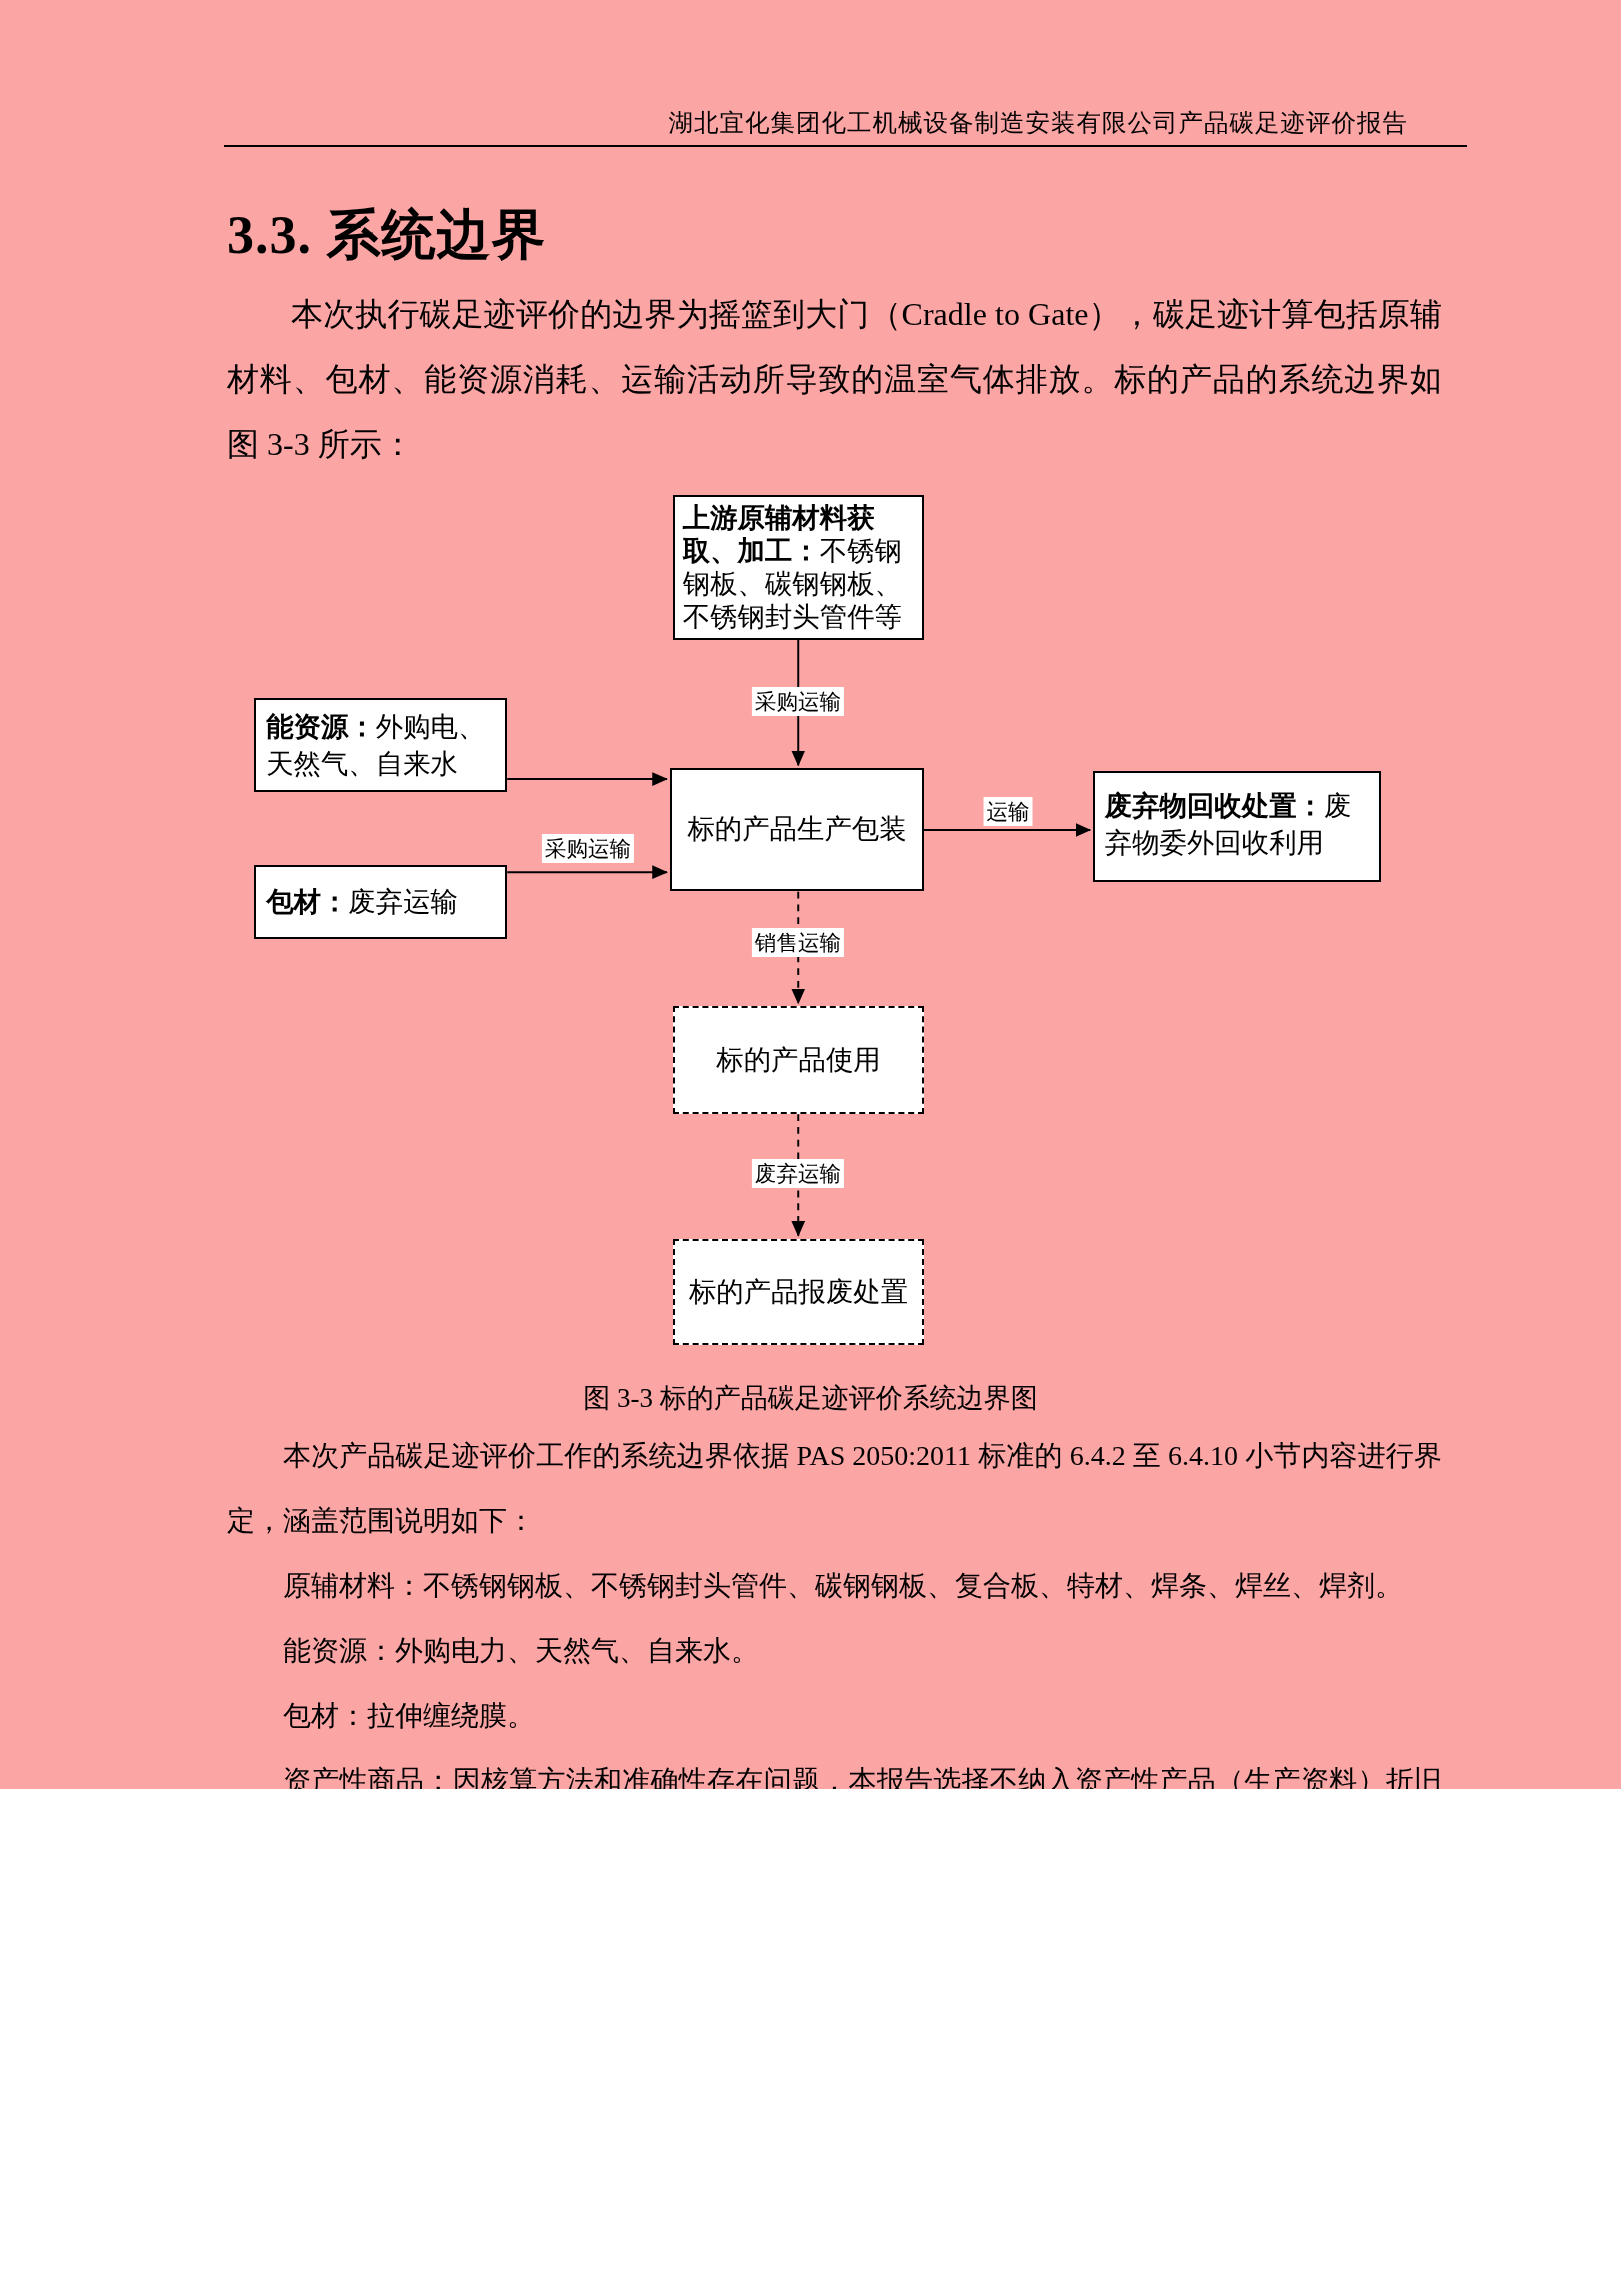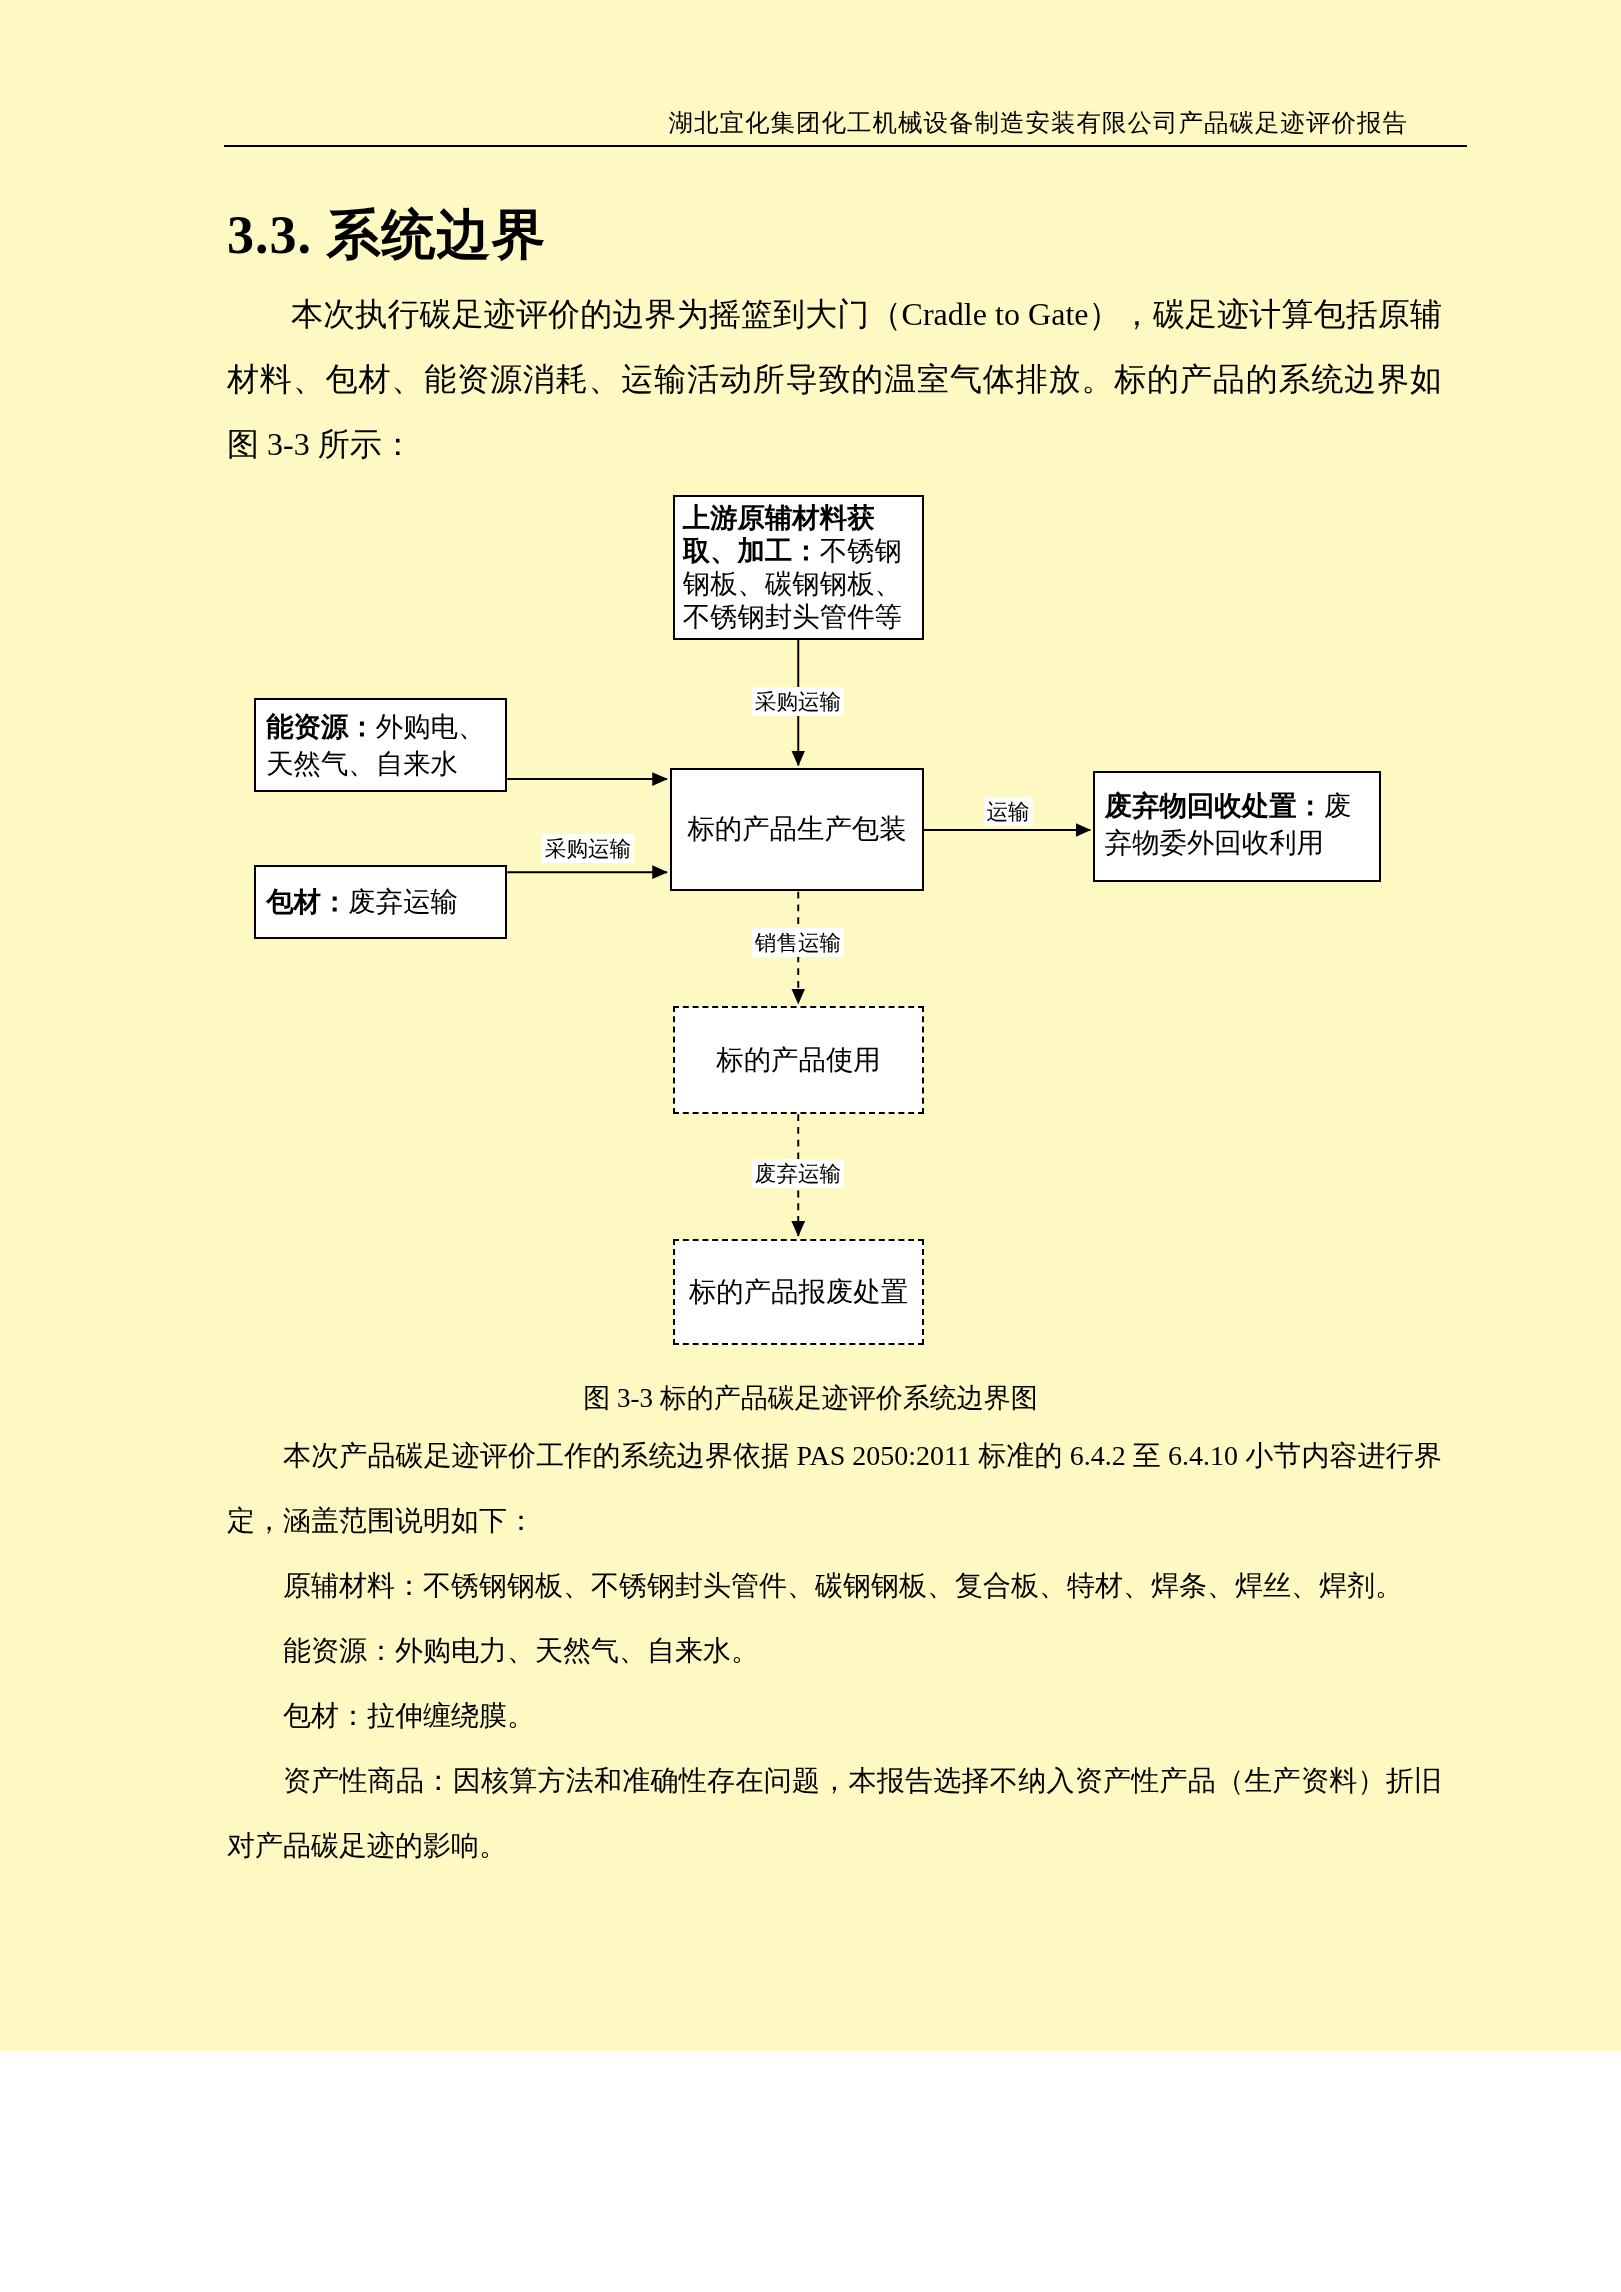--- a/index.html
+++ b/index.html
@@ -4,22 +4,22 @@
 <style>
   * { margin: 0; padding: 0; box-sizing: border-box; }
   html, body { background: #ffffff; }
   body {
     font-family: "Liberation Serif", "DejaVu Serif", serif;
     color: #000;
   }
   .page {
     position: relative;
     width: 1621px;
-    height: 2051px;
-    background: #fef9c3;
+    height: 1789px;
+    background: #fca5a5;
     overflow: hidden;
   }
 
   
   .header-text {
     position: absolute;
     top: 106px; left: 227px; width: 1215px;
     text-align: right;
     padding-right: 34px;
     font-size: 24.5px;

